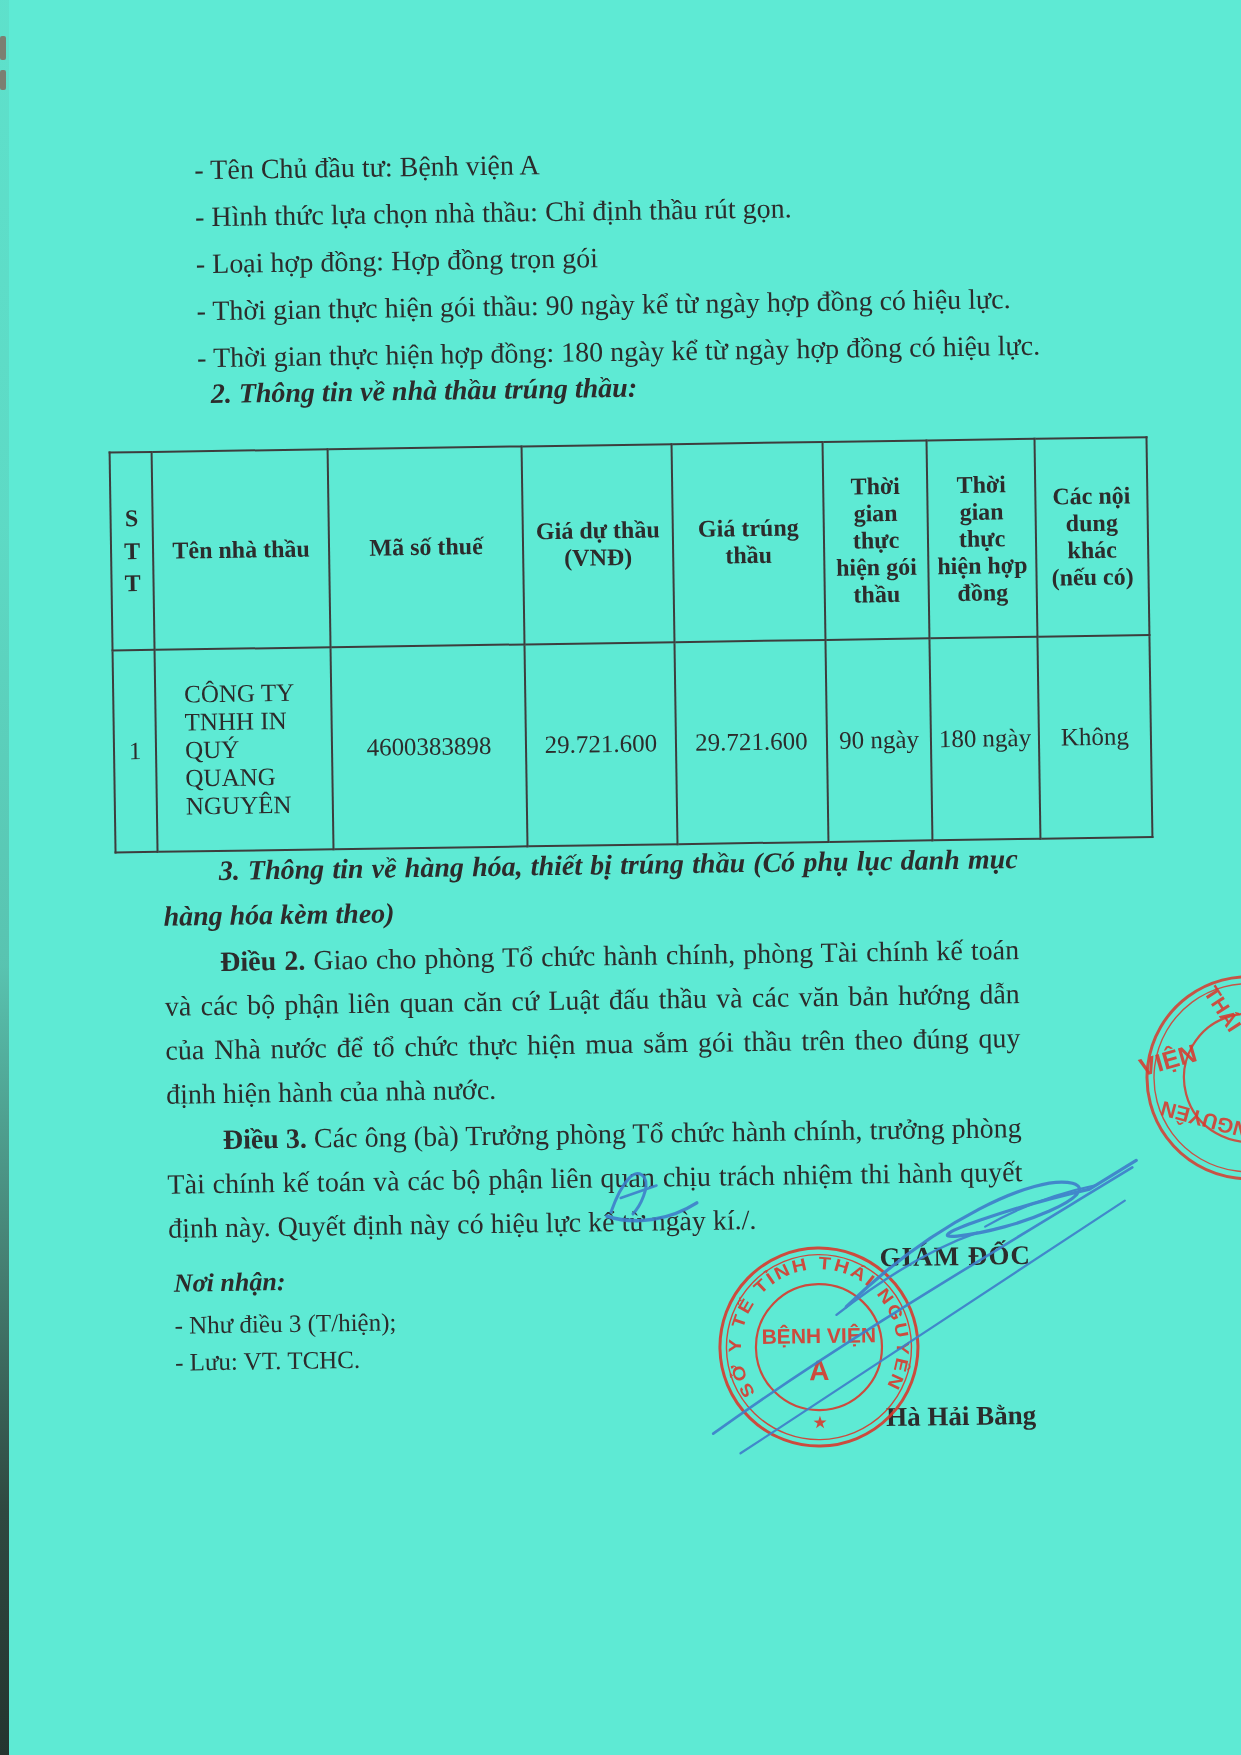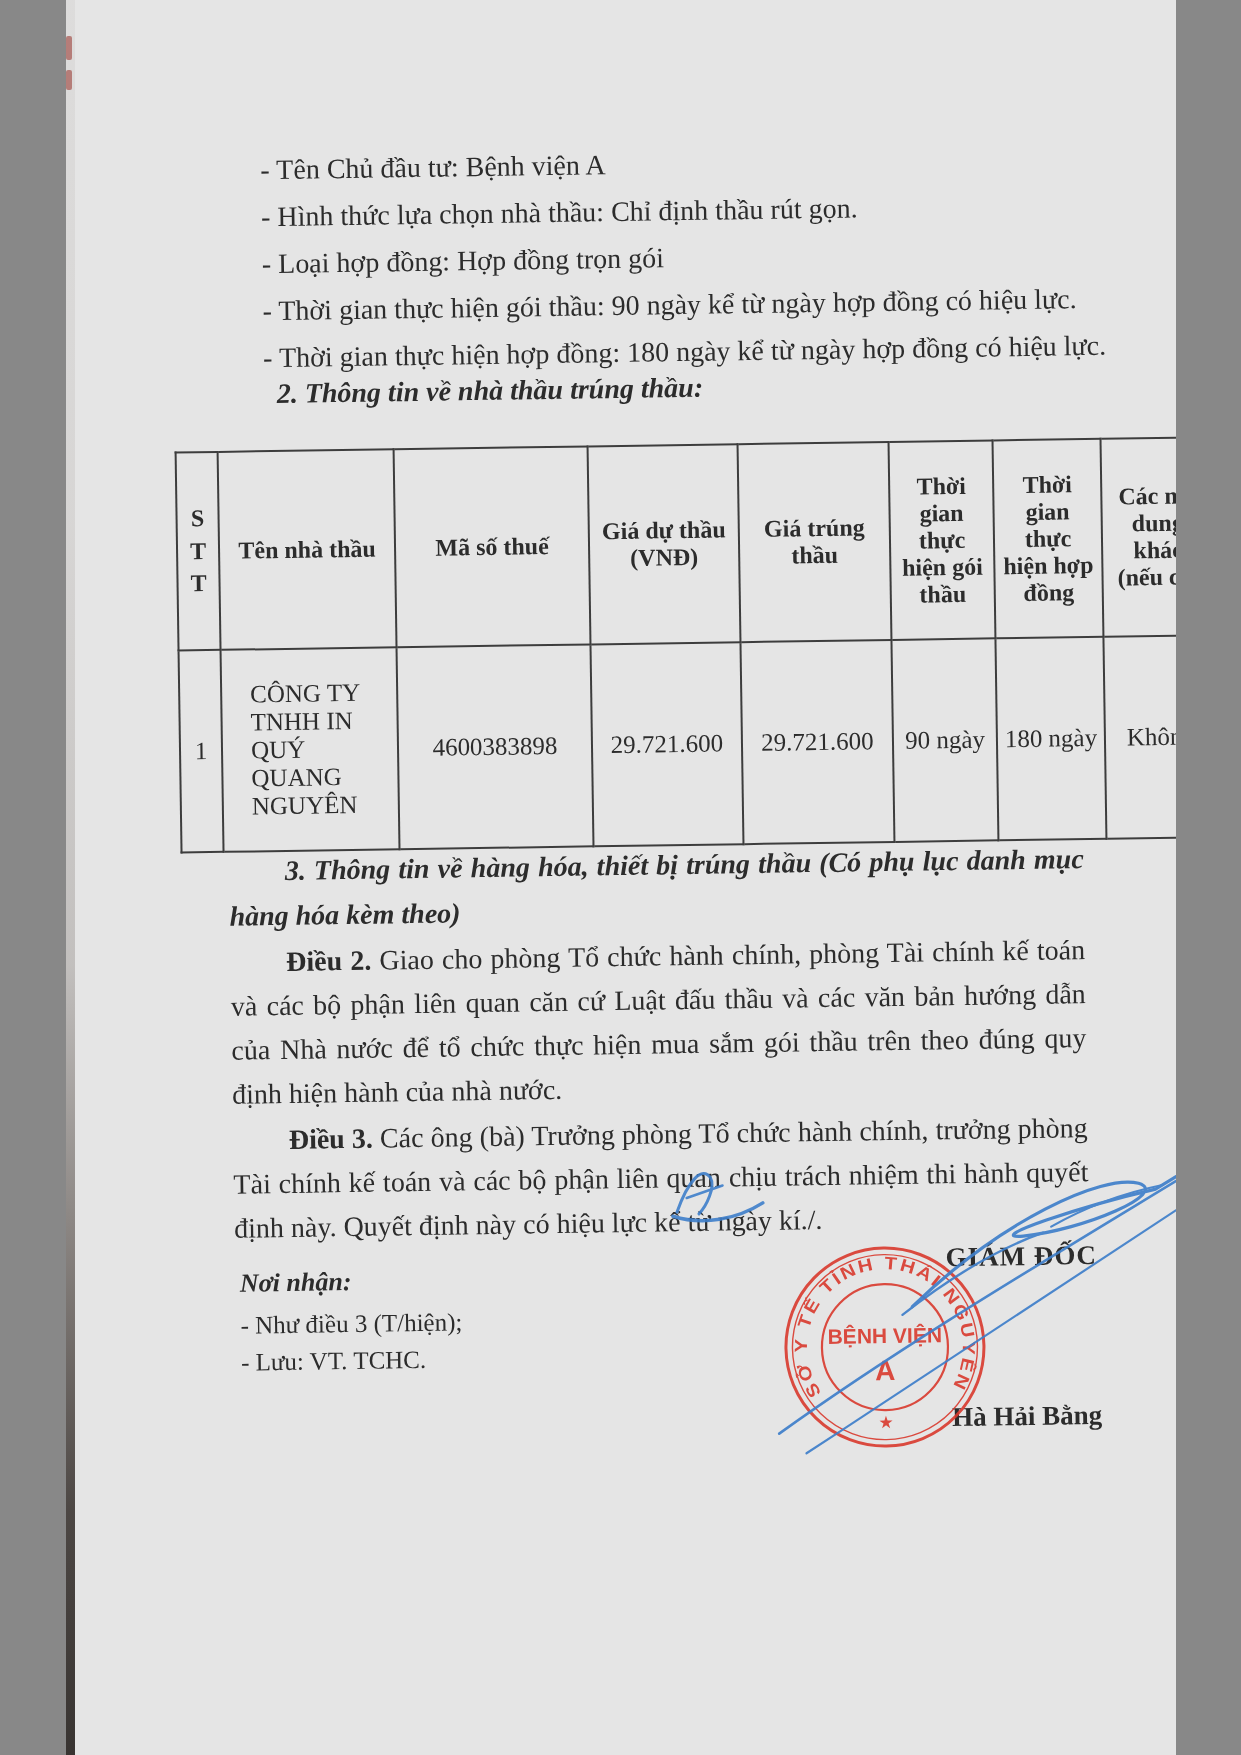--- a/index.html
+++ b/index.html
@@ -1,19 +1,19 @@
 <!DOCTYPE html>
 <html style="--stamp-red: #d93a2e; --signature-blue: #3f7fca; --text-ink: #2c2c2c;"><head>
 <meta charset="utf-8">
 <style>
   html,body{margin:0;padding:0;}
   body{background:#888;}
   #page{
-    position:relative; width:1110px; height:1755px; margin:0 auto;
-    background:#e5e5e5; overflow:hidden;
+    position:relative; width:1241px; height:1755px; margin:0 auto;
+    background:#5eead4; overflow:hidden;
     font-family:"Liberation Serif","DejaVu Serif",serif;
     color:var(--text-ink,#2c2c2c);
   }
   #sheet{position:absolute; inset:0; transform:rotate(-0.85deg); transform-origin:620px 880px;}
   .abs{position:absolute;}
 
   
   #scan-edge{
     position:absolute; left:0; top:0; width:9px; height:1755px; z-index:9;
     background:linear-gradient(to bottom,

